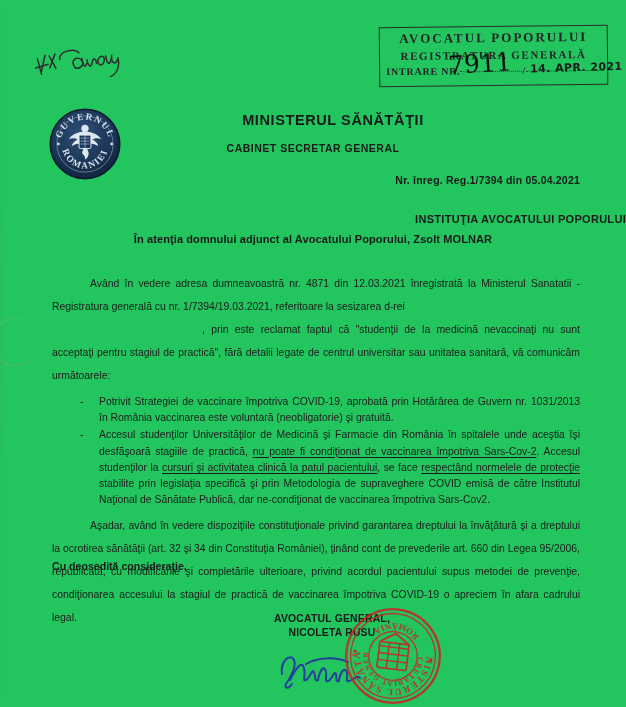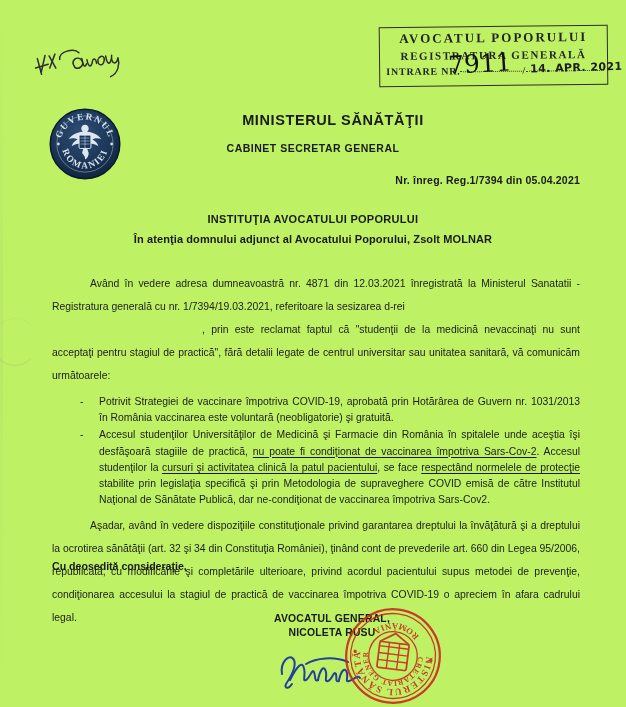--- a/index.html
+++ b/index.html
@@ -13,21 +13,21 @@
     position: relative;
     overflow: hidden;
     font-family: "Liberation Sans", sans-serif;
     color: #1a1a1a;
     -webkit-font-smoothing: antialiased;
   }
 
   .page {
     position: absolute;
     inset: 0;
-    background: #bef264;
+    background: #22c55e;
   }
 
   
   .handnote {
     position: absolute;
     left: 30px;
     top: 36px;
     width: 110px;
     height: 48px;
     color: #2b2b2b;
@@ -149,21 +149,21 @@
     left: 0; right: 0;
     top: 194px;
     text-align: center;
     font-size: 10px;
     font-weight: 700;
   }
   .inst {
     position: absolute;
     left: 0; right: 0;
     top: 213px;
-    text-align: center;
+    text-align: right;
     font-size: 11px;
     font-weight: 700;
     letter-spacing: 0.3px;
   }
   .atentia {
     position: absolute;
     left: 0; right: 0;
     top: 233px;
     text-align: center;
     font-size: 11px;

